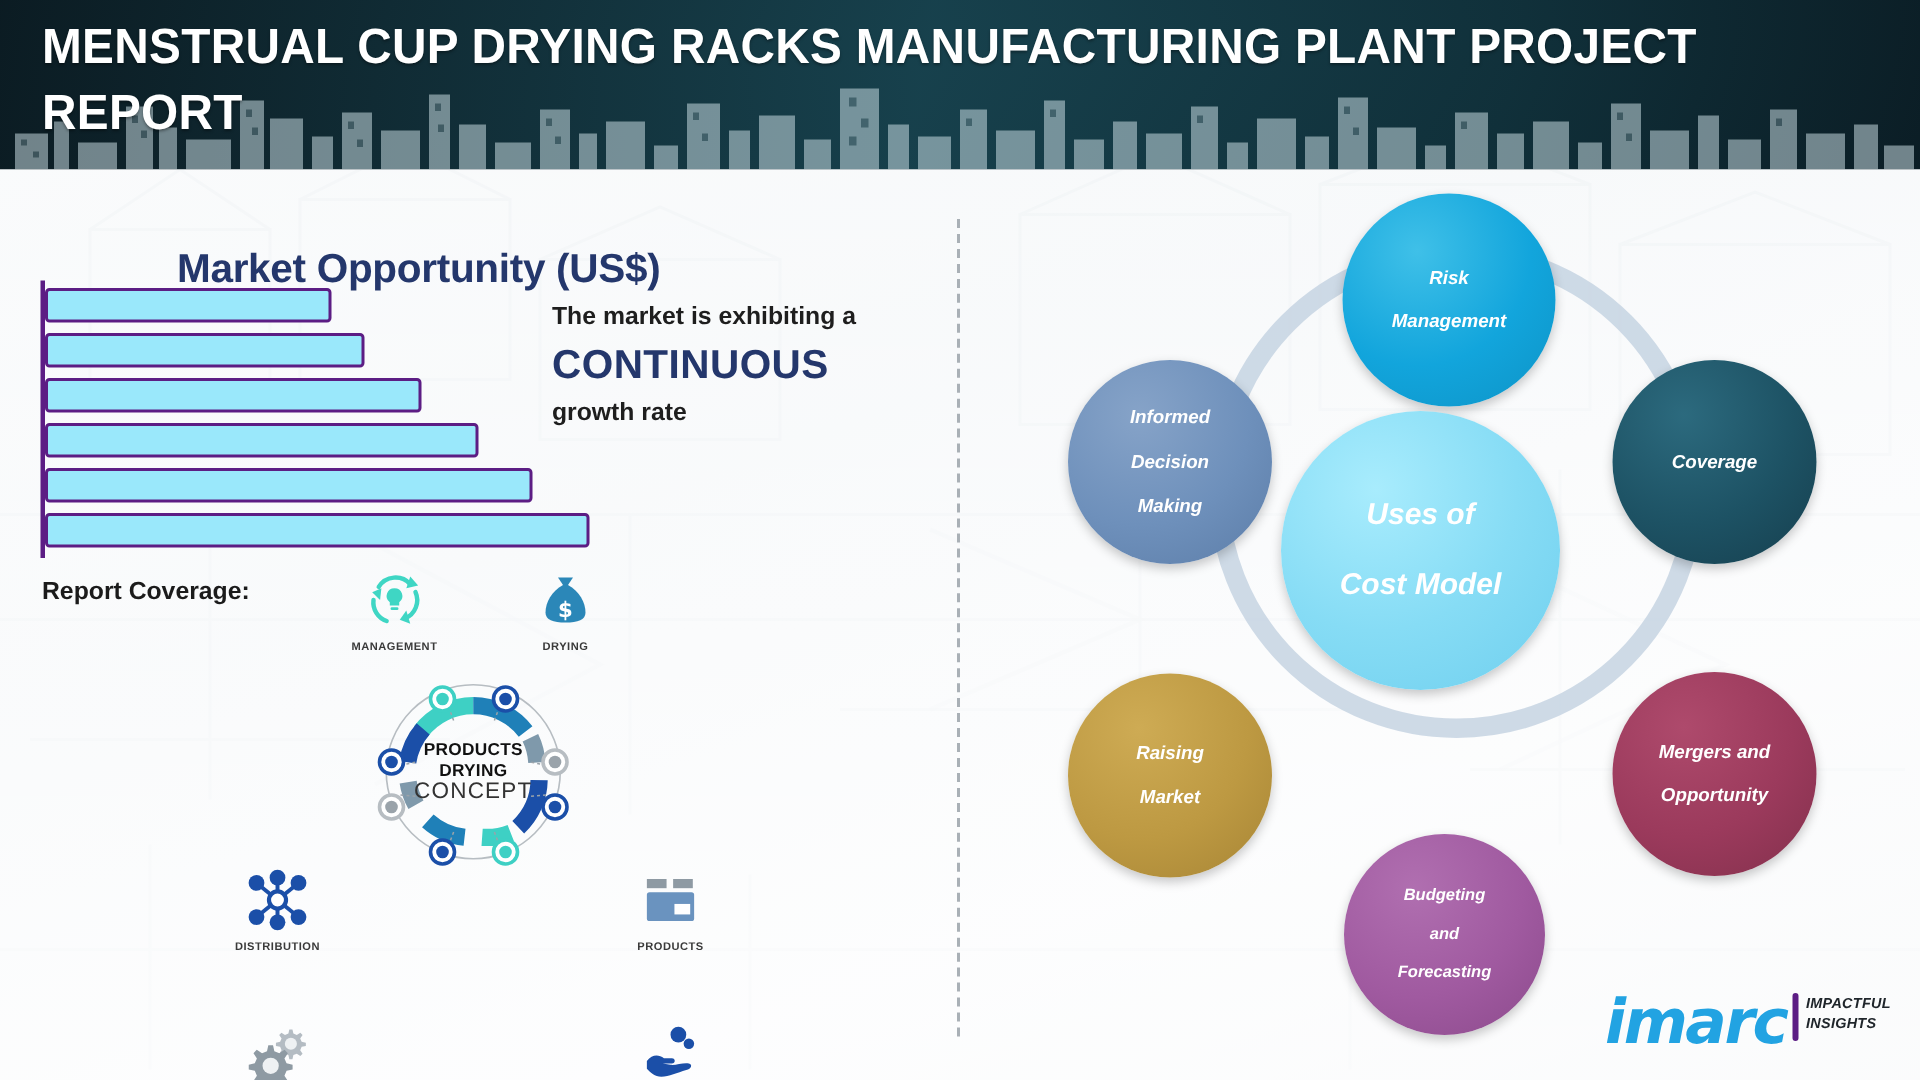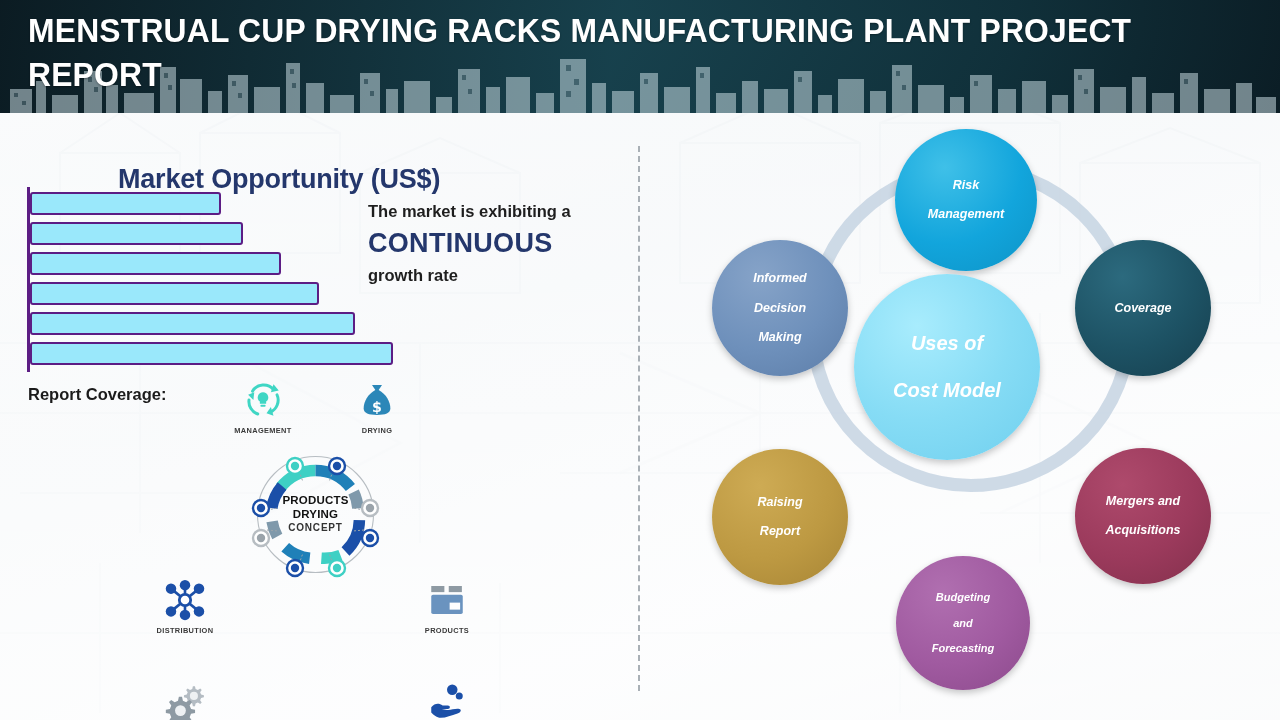--- a/index.html
+++ b/index.html
@@ -85,21 +85,21 @@
     margin-top:5px;font-size:7.4px;font-weight:bold;color:#3a3a3a;
     letter-spacing:.35px;white-space:nowrap;
   }
 
   
   .bmc{position:absolute;left:247px;top:333px;width:137px;height:137px;}
   .bmc .center-txt{
     position:absolute;left:0;top:48px;width:137px;text-align:center;
     font-size:11.5px;font-weight:bold;color:#111;line-height:13.5px;letter-spacing:.2px;
   }
-  .bmc .center-txt .sub{font-size:10px;font-weight:bold;color:#333;letter-spacing:.8px;}
+  .bmc .center-txt .sub{font-size:15px;font-weight:normal;color:#333;letter-spacing:.8px;}
 
   
   .right{position:absolute;left:638px;top:113px;width:642px;height:607px;z-index:5;font-style:italic;}
   .ring{
     position:absolute;left:168px;top:49px;width:330px;height:330px;
     border:13px solid #c6d4e2;border-radius:50%;box-sizing:border-box;opacity:.85;
   }
   .circ{
     position:absolute;border-radius:50%;
     display:flex;align-items:center;justify-content:center;text-align:center;
@@ -454,49 +454,57 @@
       </span>
     </div>
 
     <div class="circ c-val">
       <span>Coverage</span>
     </div>
 
     <div class="circ c-merg">
       <span>
         <span>Mergers and</span><br>
-        <span>Acquisitions</span>
+        <span>Opportunity</span>
       </span>
     </div>
 
     <div class="circ c-budg">
       <span>
         <span>Budgeting</span><br>
         <span>and</span><br>
         <span>Forecasting</span>
       </span>
     </div>
 
     <div class="circ c-rais">
       <span>
         <span>Raising</span><br>
-        <span>Report</span>
+        <span>Market</span>
       </span>
     </div>
 
     <div class="circ c-center">
       <span>
         <span>Uses of</span><br>
         <span>Cost Model</span>
       </span>
     </div>
 
     <div class="circ c-info">
       <span>
         <span>Informed</span><br>
         <span>Decision</span><br>
         <span>Making</span>
       </span>
     </div>
 
+    <div class="logo">
+      <div class="imarc">imarc</div>
+      <div class="bar"></div>
+      <div class="tag">
+        <div>IMPACTFUL</div>
+        <div>INSIGHTS</div>
+      </div>
+    </div>
   </div>
 
 </div>
 
 </body></html>

